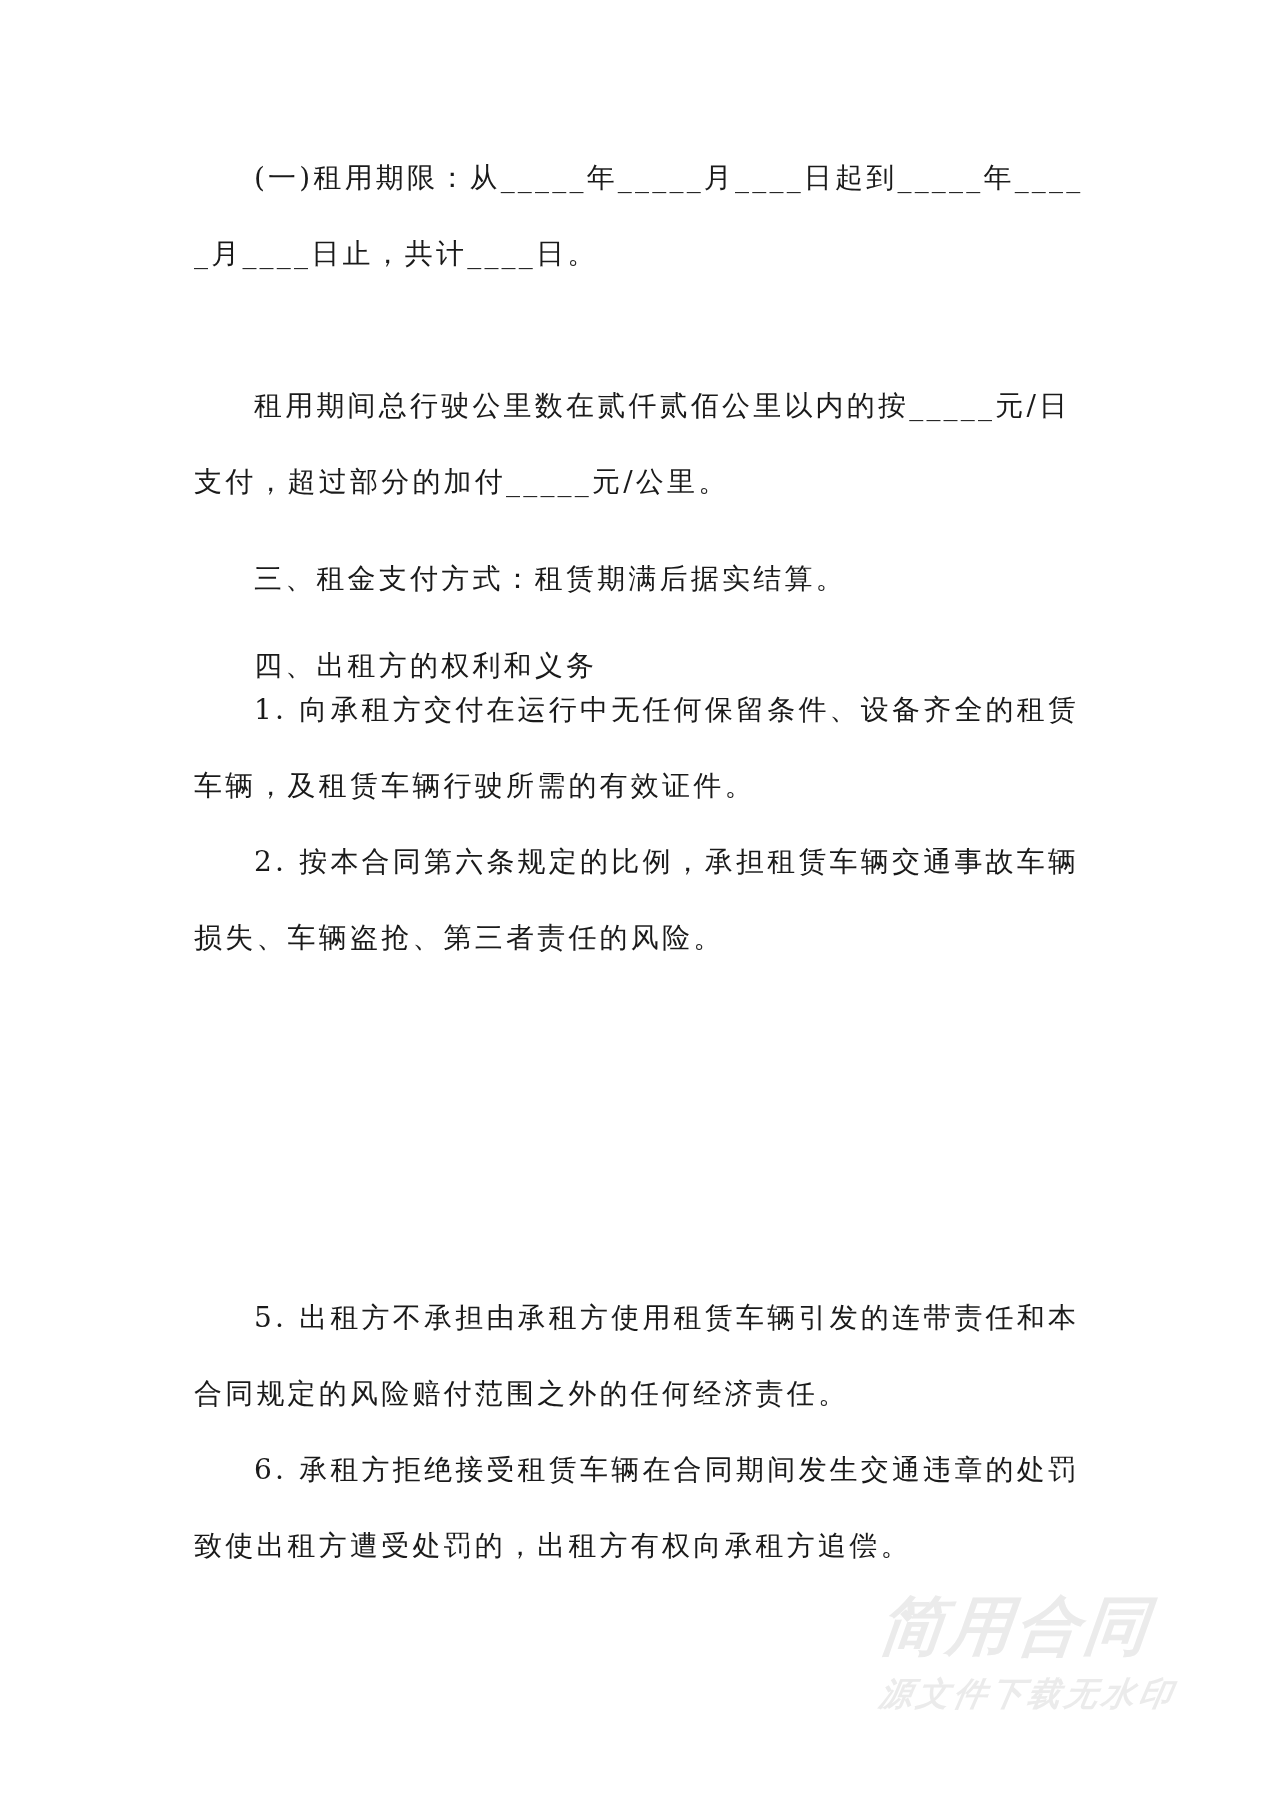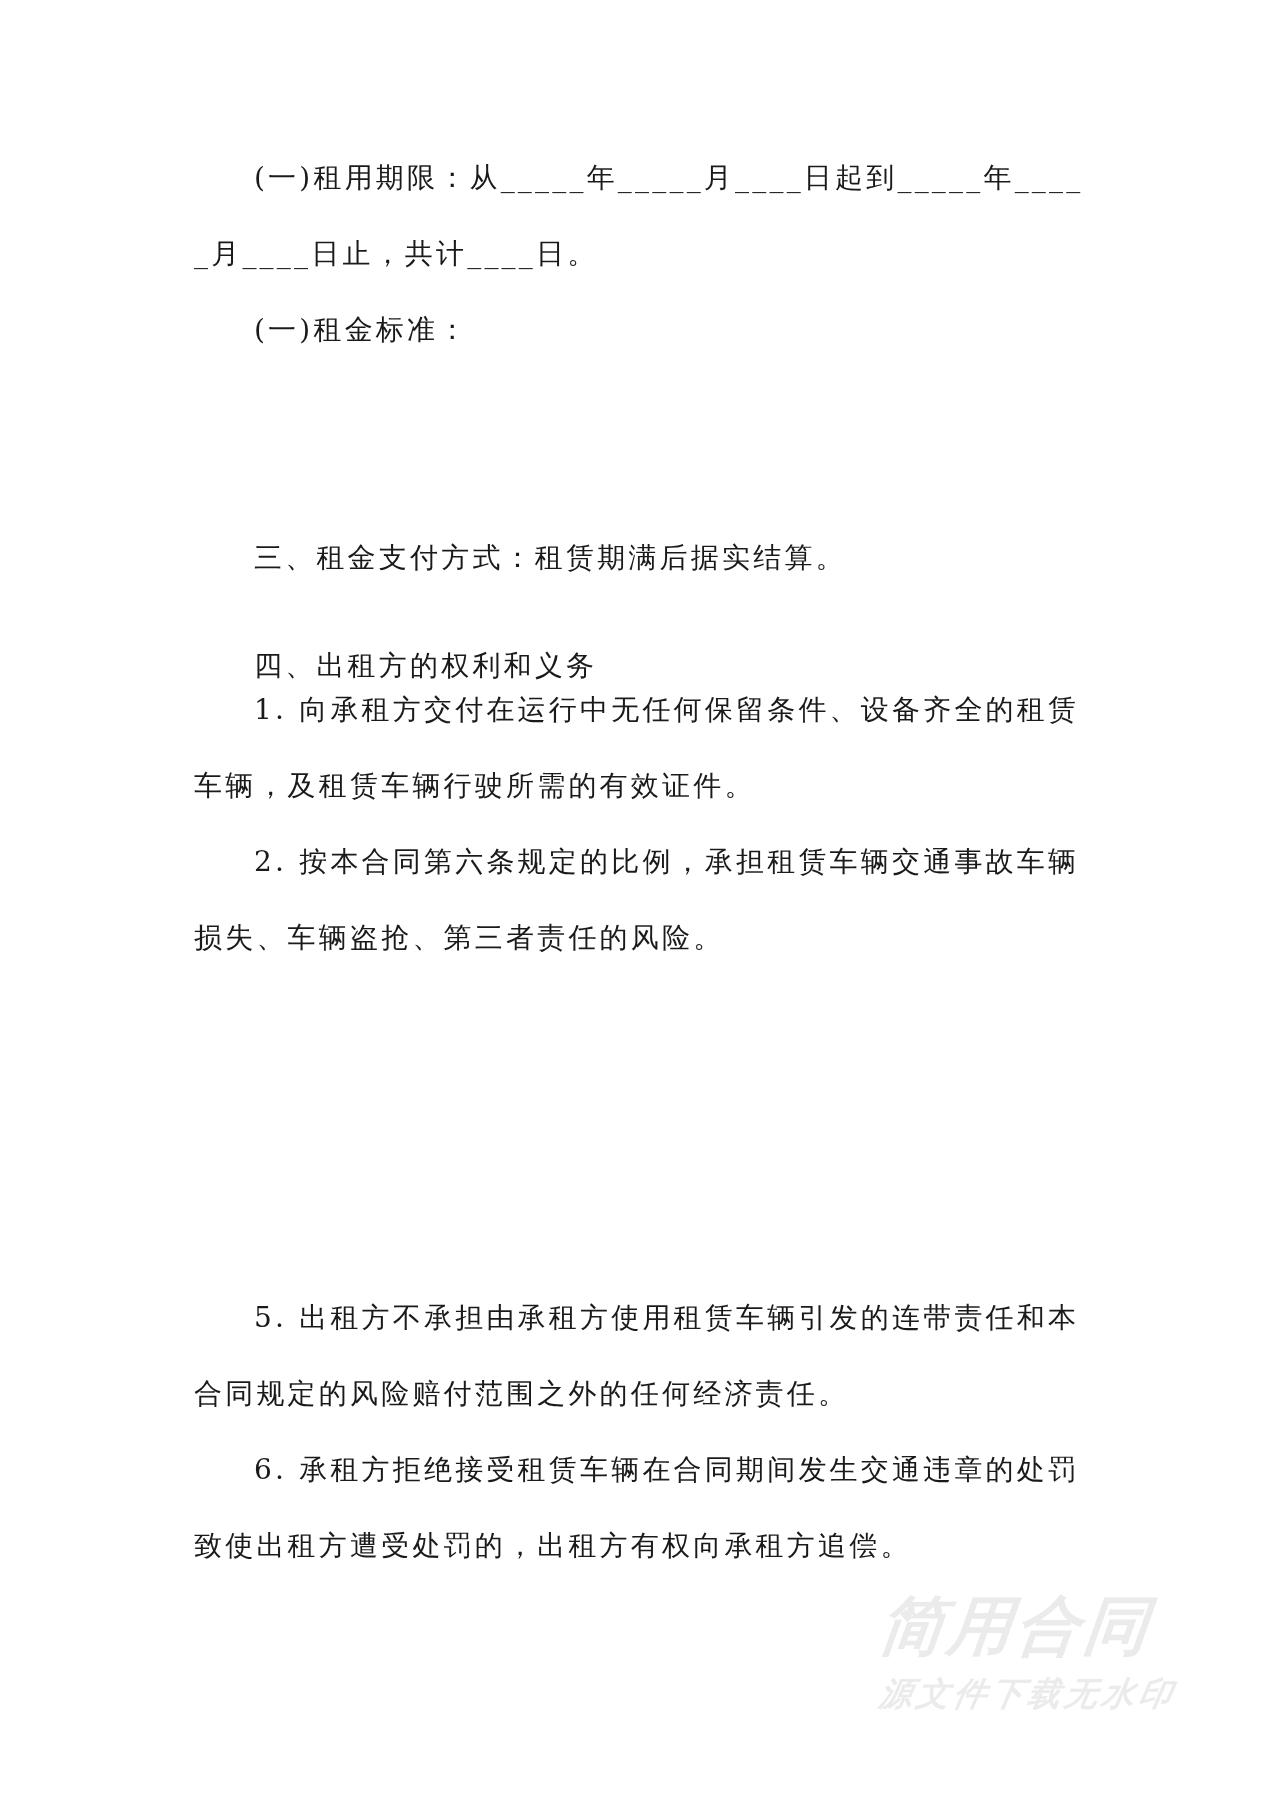--- a/index.html
+++ b/index.html
@@ -58,22 +58,22 @@
       letter-spacing: 4px;
       margin-top: 8px;
       transform: skewX(-10deg);
     }
   </style>
 </head>
 <body>
 
 <div class="page">
   <p class="para" style="top:140px">(一)租用期限：从_____年_____月____日起到_____年_____月____日止，共计____日。</p>
-  <p class="para" style="top:292px">(一)租金标准：</p>
-  <p class="para" style="top:520px">三、租金支付方式：租赁期满后据实结算。</p>
+  <p class="para" style="top:368px">租用期间总行驶公里数在贰仟贰佰公里以内的按_____元/日支付，超过部分的加付_____元/公里。</p>
+  <p class="para" style="top:541px">三、租金支付方式：租赁期满后据实结算。</p>
   <p class="para" style="top:628px">四、出租方的权利和义务</p>
   <p class="para" style="top:672px">1. 向承租方交付在运行中无任何保留条件、设备齐全的租赁车辆，及租赁车辆行驶所需的有效证件。</p>
   <p class="para" style="top:824px">2. 按本合同第六条规定的比例，承担租赁车辆交通事故车辆损失、车辆盗抢、第三者责任的风险。</p>
   <p class="para" style="top:1280px">5. 出租方不承担由承租方使用租赁车辆引发的连带责任和本合同规定的风险赔付范围之外的任何经济责任。</p>
   <p class="para" style="top:1432px">6. 承租方拒绝接受租赁车辆在合同期间发生交通违章的处罚致使出租方遭受处罚的，出租方有权向承租方追偿。</p>
 
   <div class="watermark">
     <div class="wm-main">简用合同</div>
     <div class="wm-sub">源文件下载无水印</div>
   </div>

